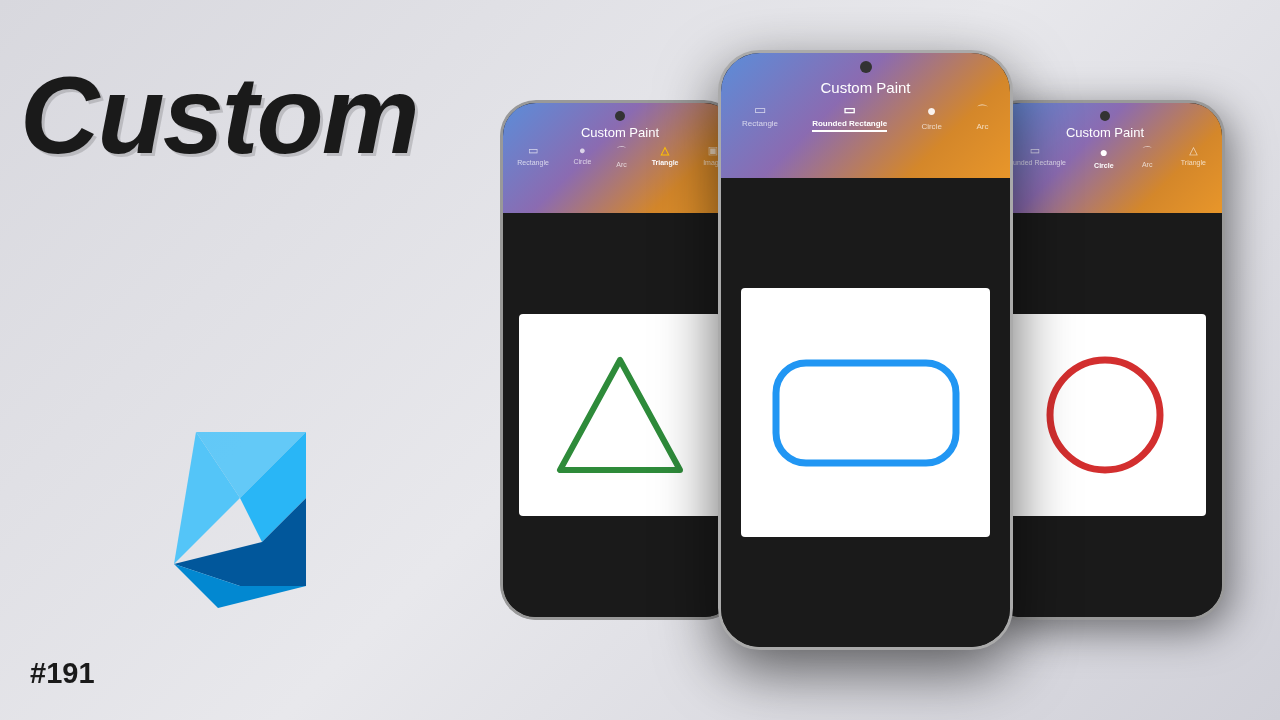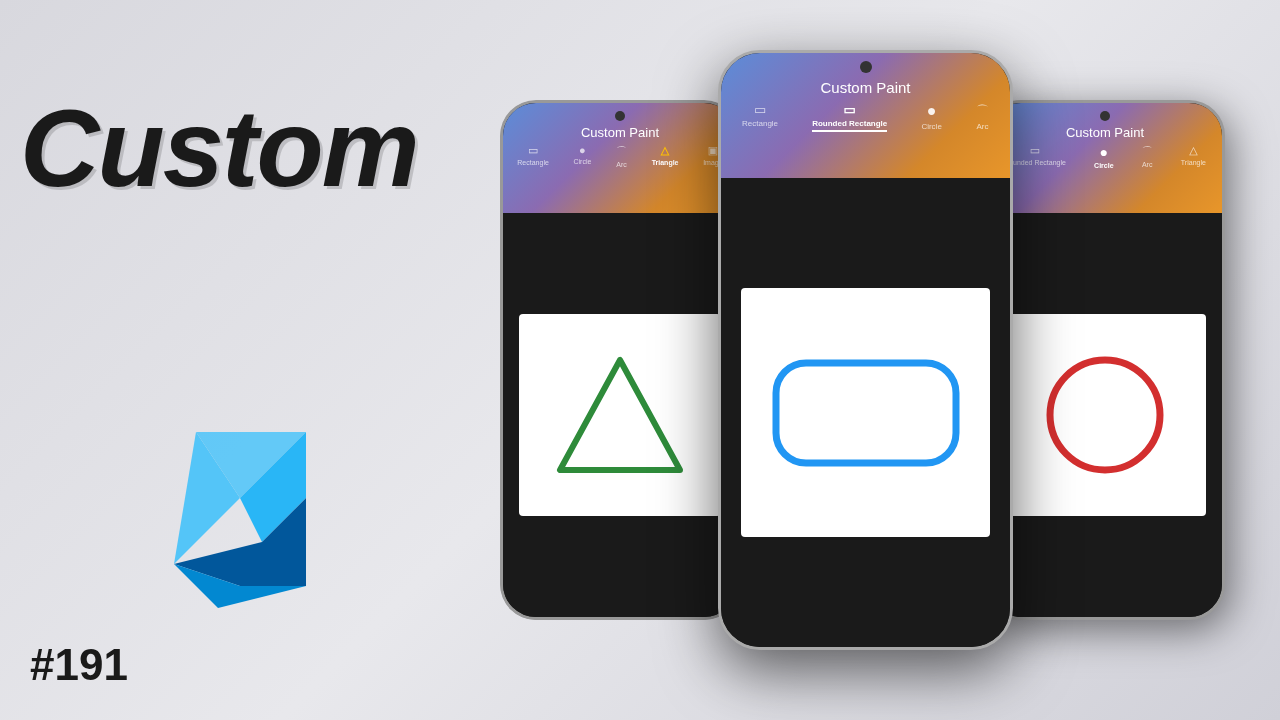--- a/index.html
+++ b/index.html
@@ -19,21 +19,20 @@
       inset: 0;
       background: linear-gradient(135deg, #d8d8de 0%, #e8e8ec 50%, #d0d0d8 100%);
     }
 
     
     .left-panel {
       position: absolute;
       left: 20px;
       top: 60px;
       width: 460px;
-      margin-top: 33px;
     }
 
     .title-custom {
       font-size: 110px;
       font-weight: 900;
       color: #1a1a1a;
       line-height: 1;
       font-style: italic;
       letter-spacing: -2px;
       text-shadow: 3px 3px 0px rgba(0,0,0,0.15);
@@ -181,21 +180,21 @@
       height: 100%;
       display: flex;
       flex-direction: column;
     }
 
     
     .episode-label {
       position: absolute;
       bottom: 30px;
       left: 30px;
-      font-size: 44px;
+      font-size: 29px;
       font-weight: 900;
       color: #1a1a1a;
     }
 
     
     .status-dot {
       width: 10px;
       height: 10px;
       background: #333;
       border-radius: 50%;

